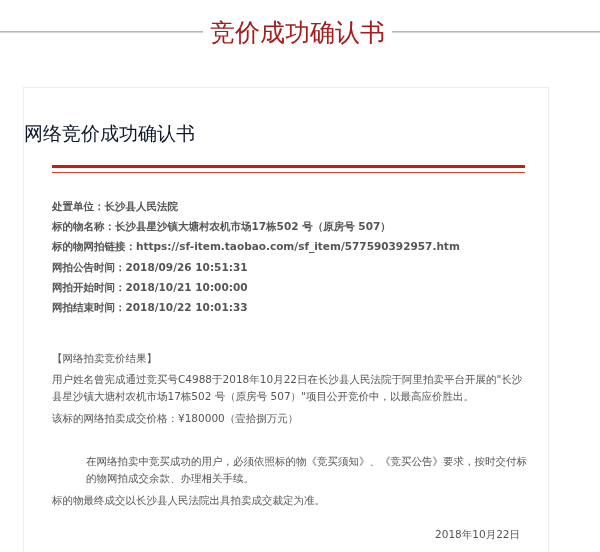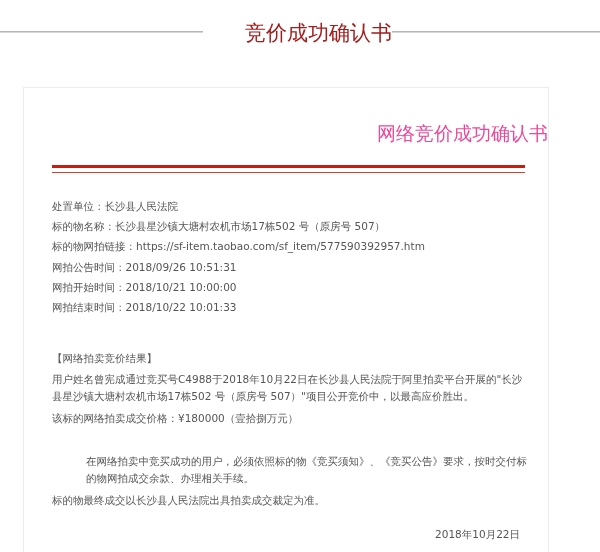--- a/index.html
+++ b/index.html
@@ -29,47 +29,47 @@
       background: #b5b5b5;
       border-bottom: 1px solid #d6d6d6;
     }
     .page-header .rule.left { left: 0; width: 203px; }
     .page-header .rule.right { left: 392px; width: 208px; }
     .page-header .title {
       position: absolute;
       left: 203px;
       width: 189px;
       top: 0;
-      text-align: right;
-      font-size: 21px;
+      text-align: center;
+      font-size: 25px;
       line-height: 34px;
       color: #a31d1d;
       letter-spacing: 0px;
       white-space: nowrap;
     }
     .card {
       position: absolute;
       left: 23px;
       top: 87px;
       width: 526px;
       height: 500px;
       border: 1px solid #ececec;
       background: #ffffff;
       box-sizing: border-box;
     }
     .doc-title {
       position: absolute;
       left: 0;
       width: 100%;
       top: 32px;
-      text-align: right;
+      text-align: left;
       font-family: "DejaVu Serif", "Liberation Serif", serif;
       font-size: 19px;
       line-height: 26px;
-      color: #ec4899;
+      color: #0f172a;
       white-space: nowrap;
     }
     .red-rule-thick {
       position: absolute;
       left: 28px;
       width: 473px;
       top: 77px;
       height: 3px;
       background: #c81d11;
     }
@@ -86,20 +86,21 @@
       left: 28px;
       top: 108px;
       width: 480px;
       font-size: 10.5px;
       color: #555555;
     }
     .info-line {
       height: 20.2px;
       line-height: 20.2px;
       white-space: nowrap;
+      font-weight: bold;
     }
     .section-head {
       margin-top: 32px;
       height: 18px;
       line-height: 18px;
       white-space: nowrap;
     }
     .para {
       line-height: 17px;
       margin-top: 4px;

